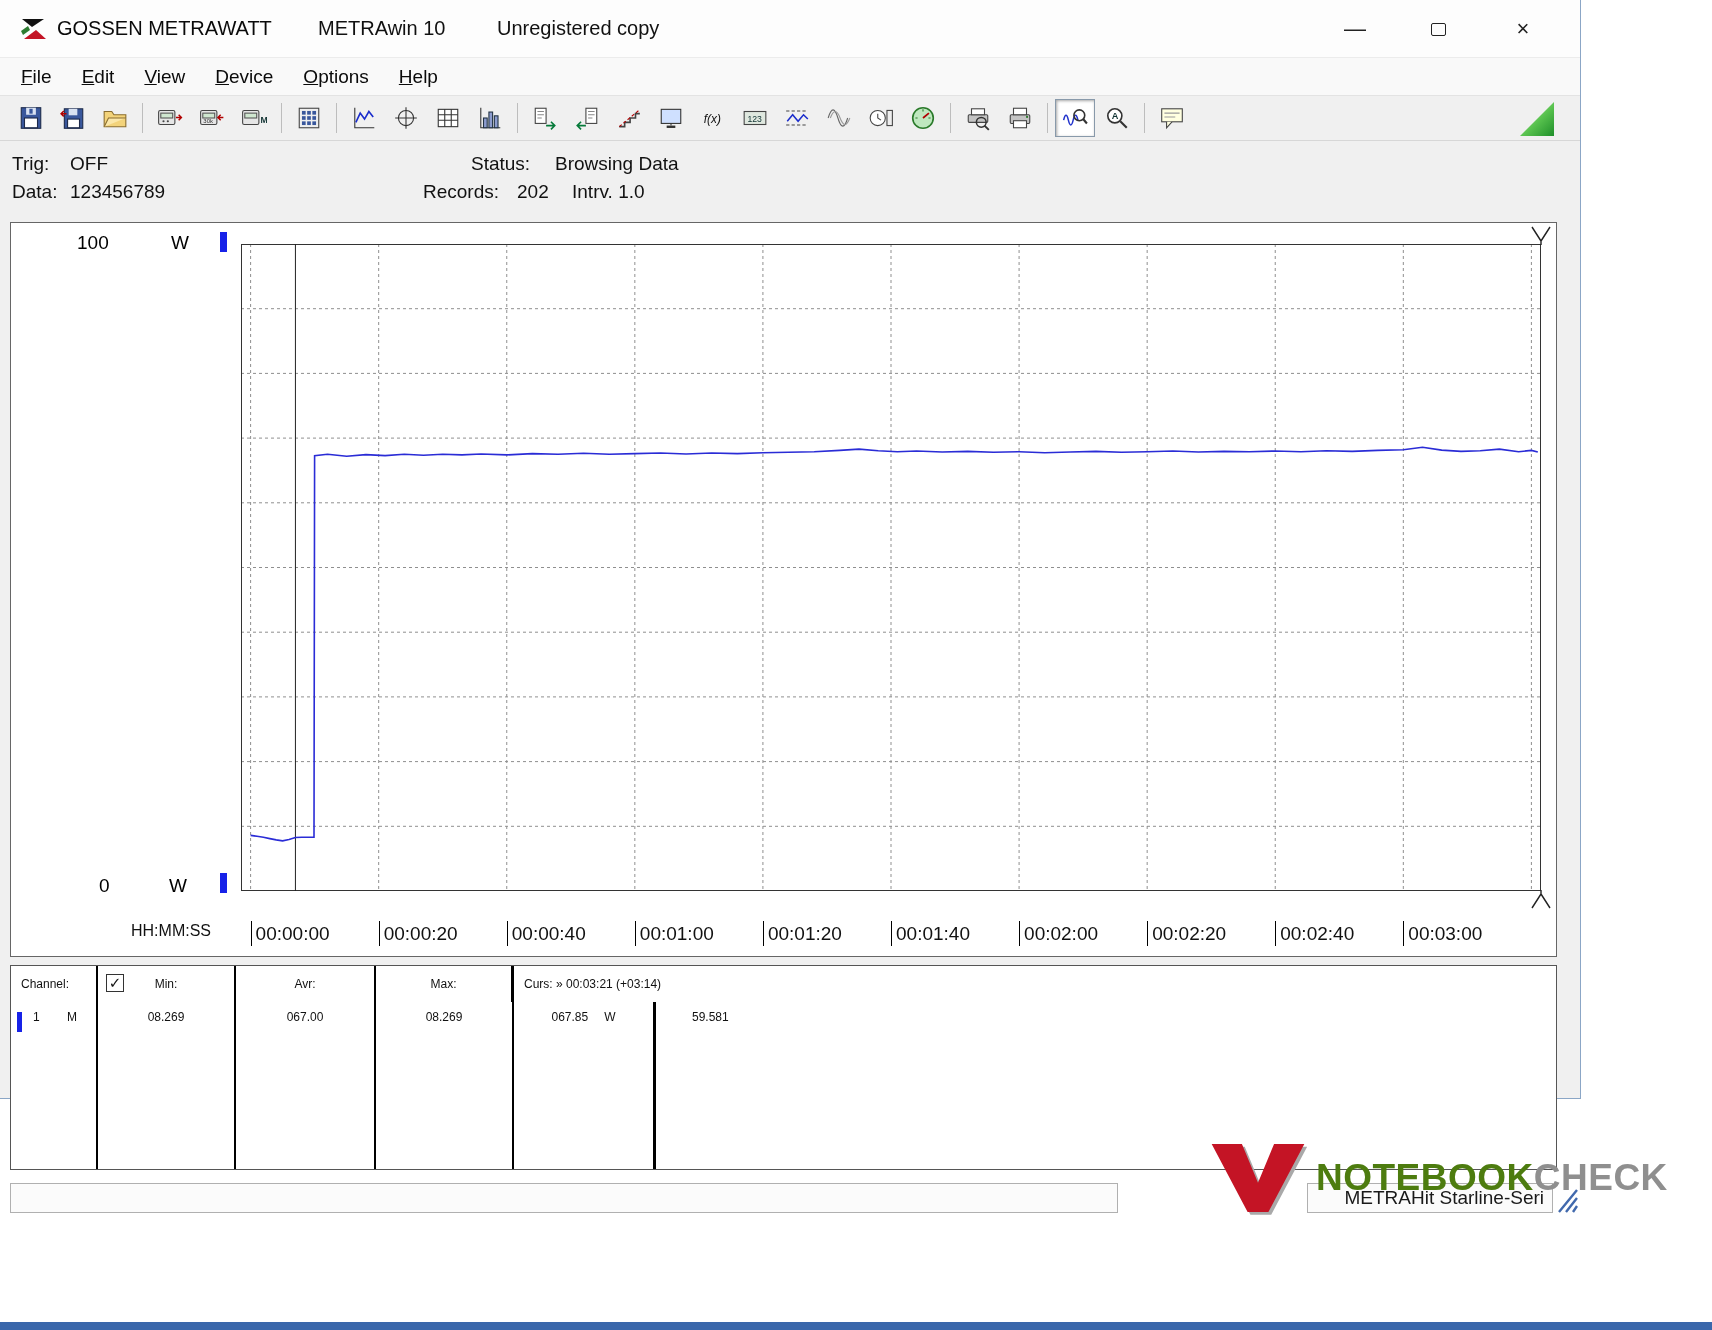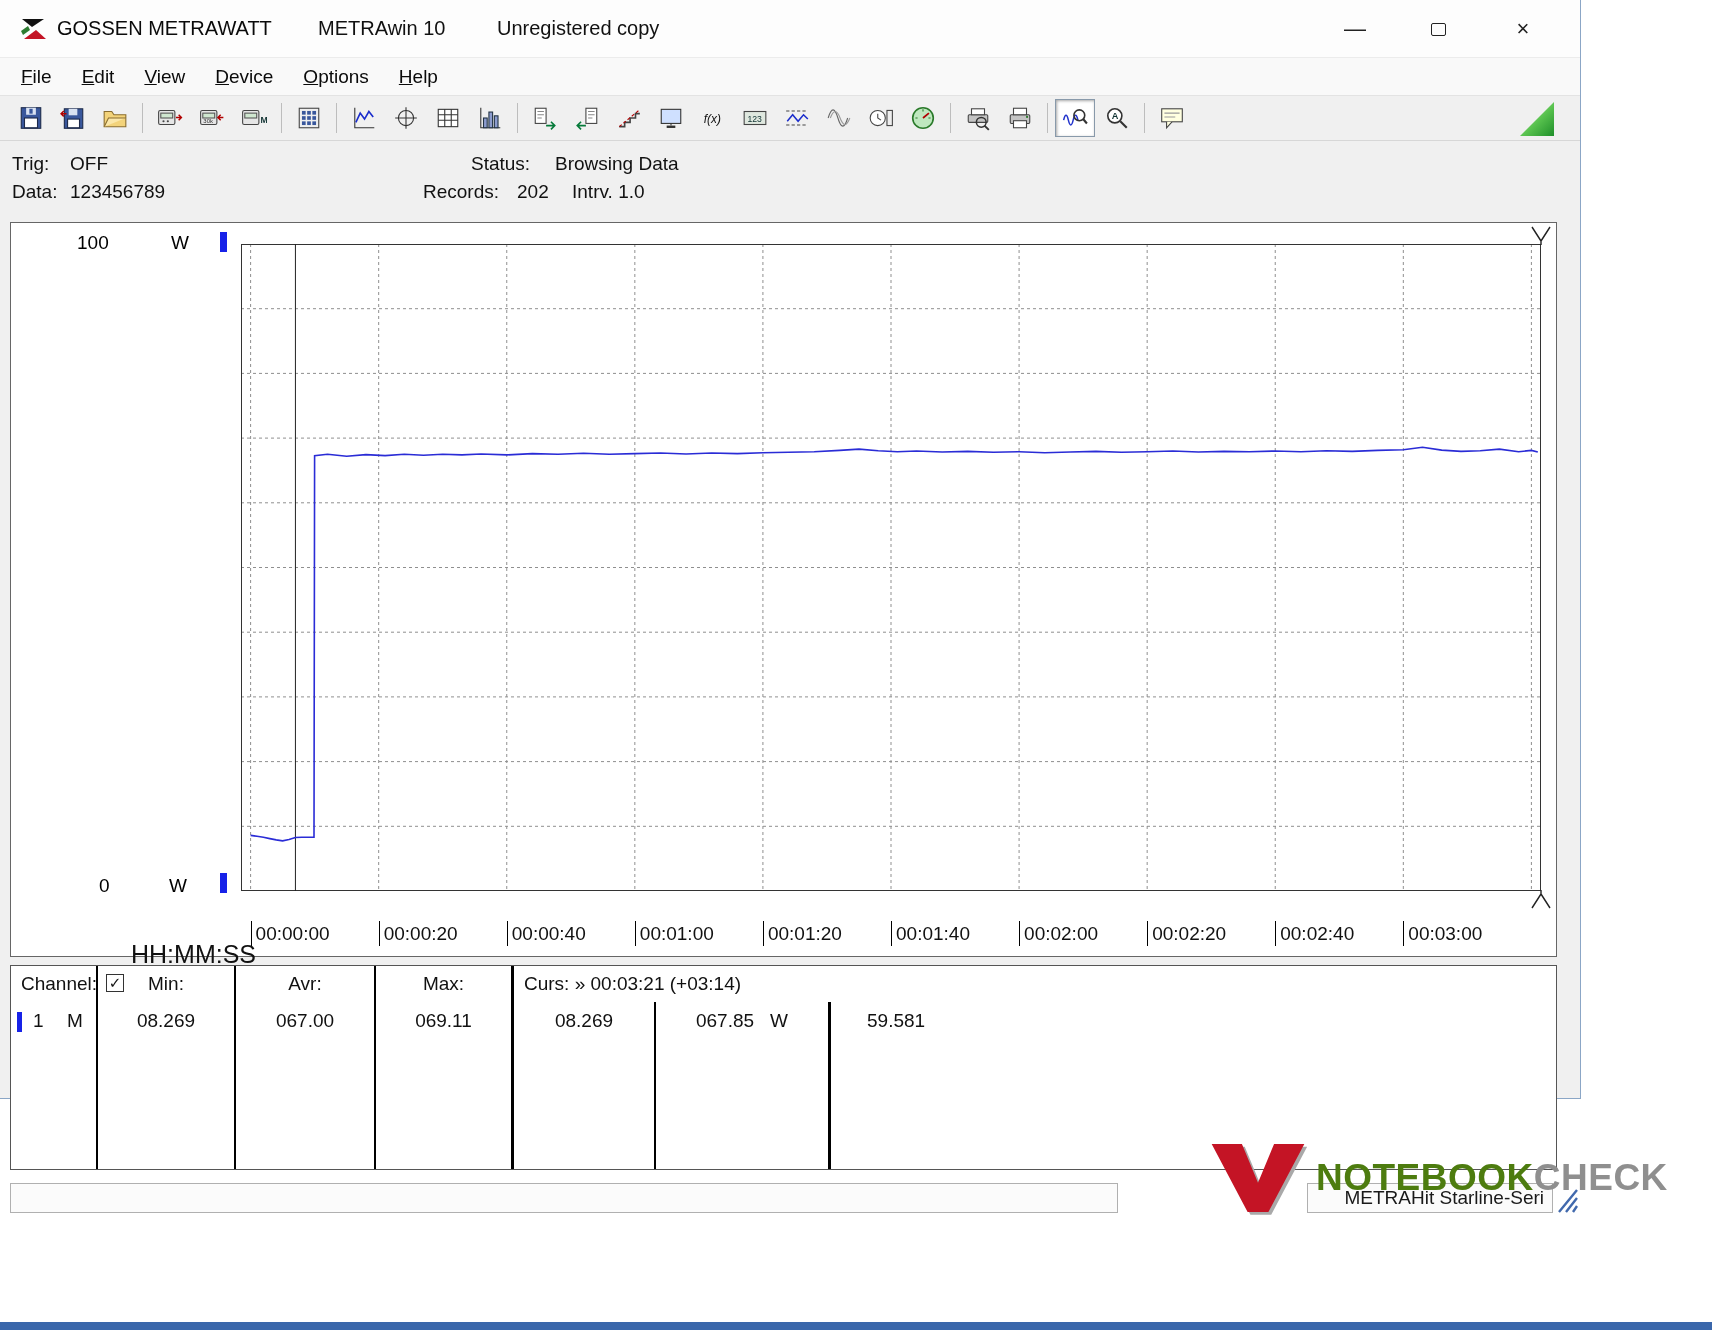--- a/index.html
+++ b/index.html
@@ -38,26 +38,26 @@
   .w58 { width:58px; } .w84 { width:84px;margin-left:48px; }
   .gap18 { display:inline-block; width:18px; }
 
   
   .chartpanel { position:absolute; left:10px; top:222px; width:1547px; height:735px; background:#ffffff; border:1px solid #666; }
   .ylab { position:absolute; font-size:19px; color:#000; }
   .chmark { position:absolute; width:7px; height:20px; background:#1722e8; }
   #plot-area { position:absolute; left:230px; top:21px; width:1300px; height:647px; }
   #plot-svg { overflow:visible; display:block; }
   .xaxisrow { position:absolute; left:0; top:698px; width:100%; height:28px; }
-  .xaxis-unit { position:absolute; left:120px; top:19px; font-size:25px; }
+  .xaxis-unit { position:absolute; left:120px; top:1px; font-size:16px; }
   .xtick { position:absolute; top:0; height:25px; line-height:25px; border-left:1px solid #000; padding-left:4px; font-size:19px; white-space:nowrap; }
 
   
   .datatable { position:absolute; left:10px; top:965px; width:1547px; height:205px; background:#fff; border:1px solid #555;
-    display:grid; grid-template-columns:87px 138px 140px 138px 142px 175px 1fr; grid-template-rows:36px 1fr; font-size:19px; }
+    display:grid; grid-template-columns:87px 138px 140px 138px 142px 175px 1fr; grid-template-rows:36px 1fr; font-size:12px; }
   .cell { position:relative; }
   .br2 { border-right:2px solid #000; }
   .br3 { border-right:3px solid #000; }
   .hcell { line-height:36px; }
   .h1 { padding-left:10px; }
   .hcenter { text-align:center; }
   .h5 { grid-column:5/8; padding-left:10px; }
   .checkbox { position:absolute; left:8px; top:8px; width:18px; height:18px; background:#fff; border:1.6px solid #333; font-size:15px; line-height:16px; text-align:center; font-weight:bold; }
   .checkbox::after { content:"✓"; }
   .bcell { padding-top:8px; text-align:center; }
@@ -387,21 +387,20 @@
     <div class="cell hcell hcenter br3">Max:</div>
     <div class="cell hcell h5">Curs: » 00:03:21 (+03:14)</div>
 
     <div class="cell bcell b1 br2">
       <span class="chbar"></span>
       <span class="ch1">1</span>
       <span class="chm">M</span>
     </div>
     <div class="cell bcell br2">08.269</div>
     <div class="cell bcell br2">067.00</div>
-    <div class="cell bcell br3">069.11</div>
     <div class="cell bcell br2">08.269</div>
     <div class="cell bcell br3">
       <span>067.85</span><span class="unitgap"></span><span>W</span>
     </div>
     <div class="cell bcell b7">59.581</div>
   </div>
 
   <div class="sbox sbox1"></div>
   <div class="sbox sbox2">METRAHit Starline-Seri</div>
   <svg class="grip" width="24" height="30" viewBox="0 0 24 30">

